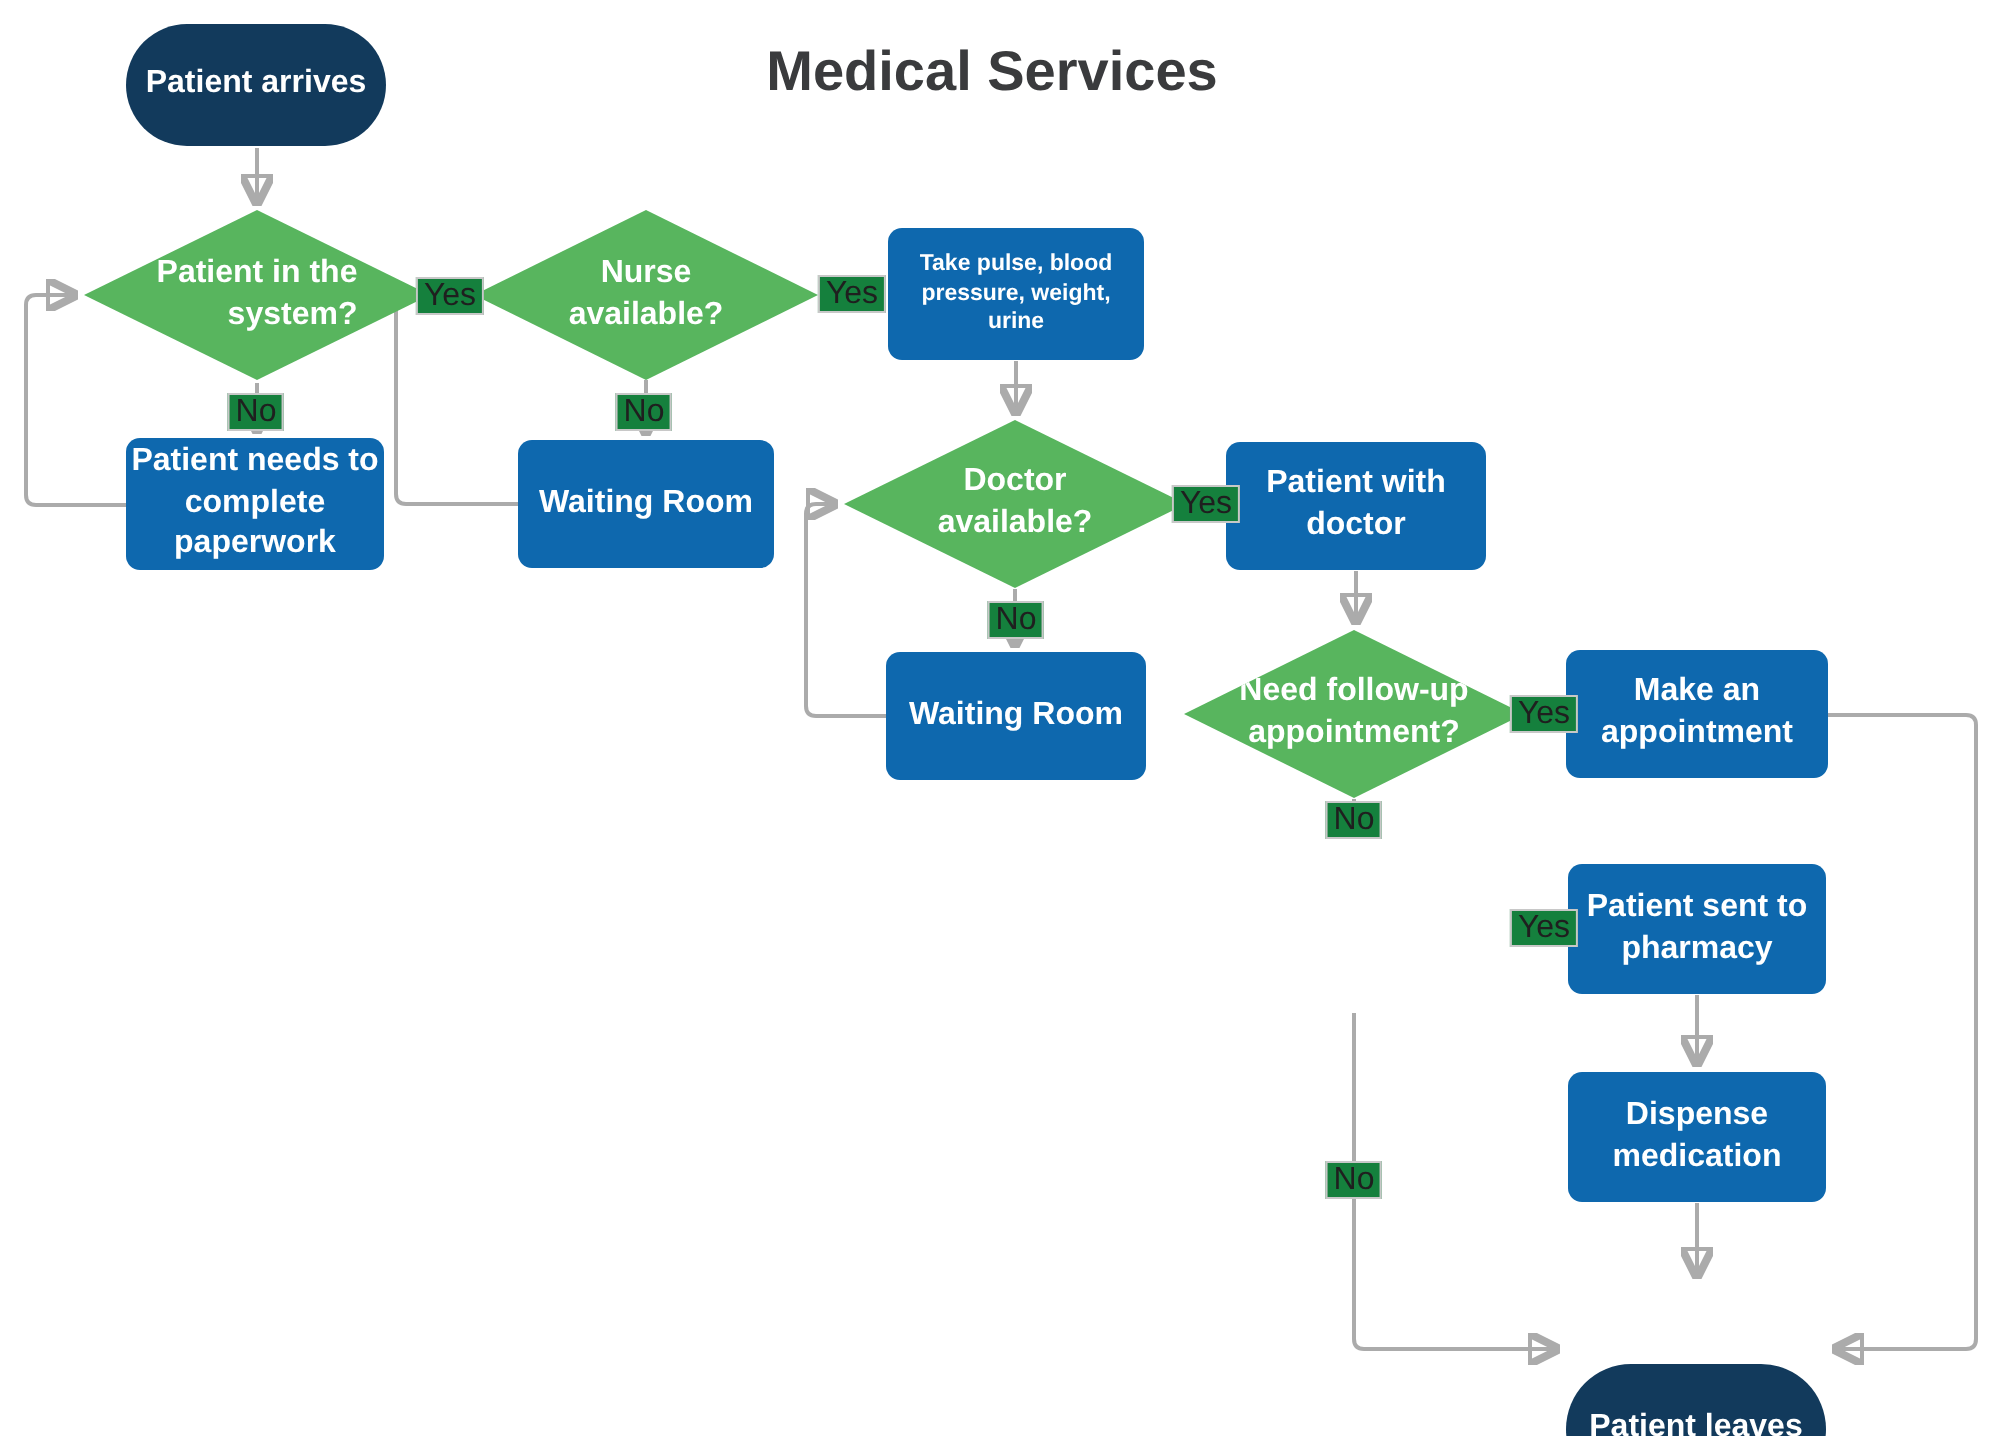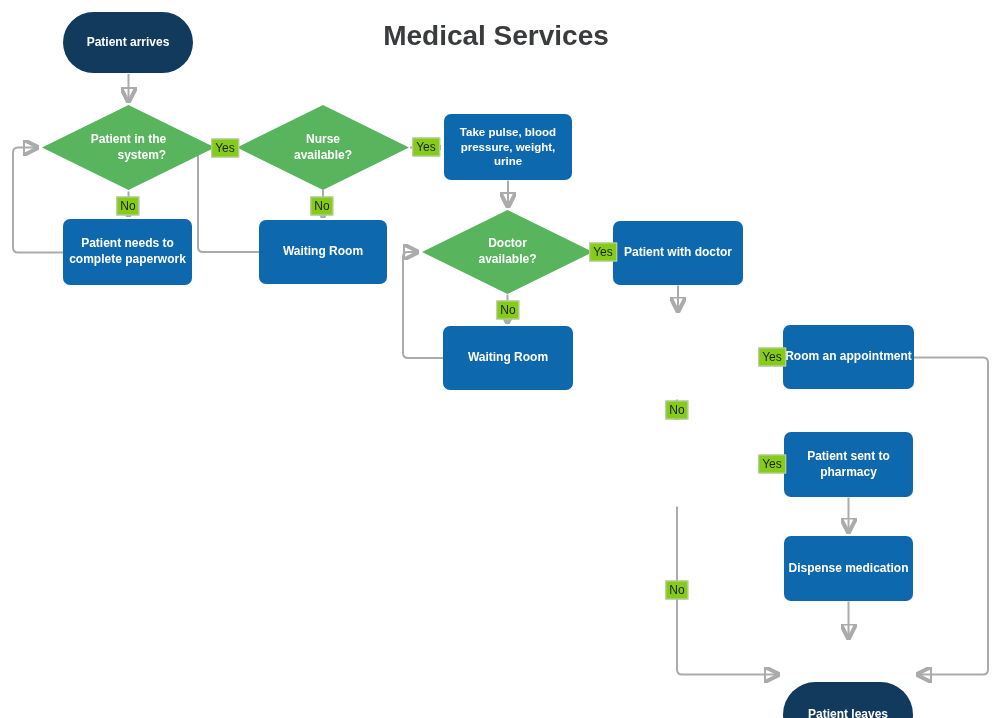--- a/index.html
+++ b/index.html
@@ -36,40 +36,40 @@
     stroke-width: 2;
   }
   .node {
     position: absolute;
     display: flex;
     align-items: center;
     justify-content: center;
     text-align: center;
     color: #ffffff;
     font-weight: 700;
-    font-size: 12px;
+    font-size: 16px;
     line-height: 1.3;
     white-space: pre-line;
     padding: 2px;
     box-sizing: border-box;
   }
   .terminator { background: #123a5c; border-radius: 33px; }
   .process    { background: #0e68ae; border-radius: 7px; }
   .decision   {
     background: #58b55e;
     clip-path: polygon(50% 0%, 100% 50%, 50% 100%, 0% 50%);
   }
   .fs-small { font-size: 11.5px; }
   .edge-label {
     position: absolute;
     transform: translate(-50%, -50%);
-    background: #84cc16;
+    background: #15803d;
     border: 1px solid #c8c8c8;
     color: #1f1f1f;
-    font-size: 12px;
+    font-size: 16px;
     font-weight: 400;
     line-height: 15px;
     padding: 1px 3px;
     white-space: nowrap;
   }
 </style>
 </head>
 <body>
 
 <div class="canvas">
@@ -119,22 +119,24 @@
 
   <div class="node process" style="left:259px; top:220px; width:128px; height:64px;">Waiting Room</div>
 
   <div class="node decision" style="left:422px; top:210px; width:171px; height:84px;">Doctor
 available?</div>
 
   <div class="node process" style="left:613px; top:221px; width:130px; height:64px;">Patient with doctor</div>
 
   <div class="node process" style="left:443px; top:326px; width:130px; height:64px;">Waiting Room</div>
 
+  <div class="node decision" style="left:592px; top:315px; width:170px; height:84px;">Need follow-up
+appointment?</div>
 
-  <div class="node process" style="left:783px; top:325px; width:131px; height:64px;">Room an appointment</div>
+  <div class="node process" style="left:783px; top:325px; width:131px; height:64px;">Make an appointment</div>
 
 
   <div class="node process" style="left:784px; top:432px; width:129px; height:65px;">Patient sent to
 pharmacy</div>
 
   <div class="node process" style="left:784px; top:536px; width:129px; height:65px;">Dispense medication</div>
 
   <div class="node terminator" style="left:783px; top:642px; width:130px; height:65px; border-radius:33px;margin-top:40px;">Patient leaves</div>
 
   <div class="edge-label" style="left:225px; top:148px;">Yes</div>

